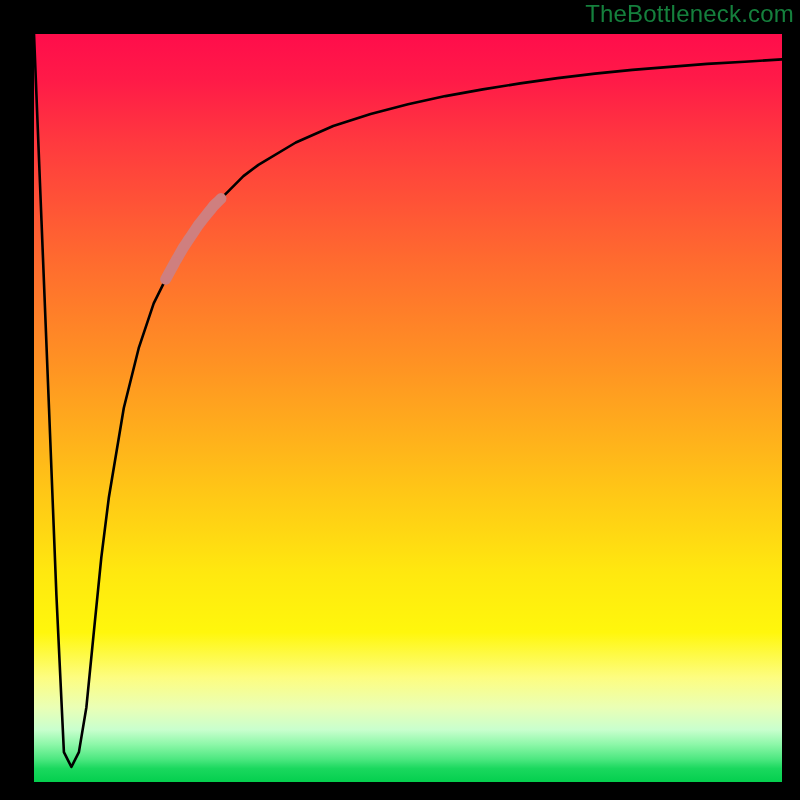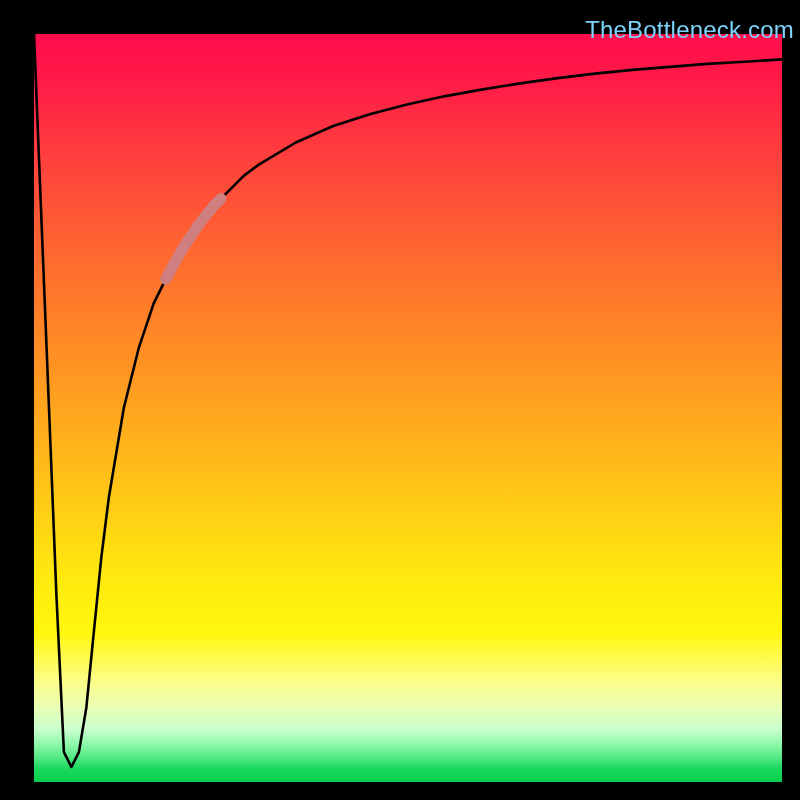--- a/index.html
+++ b/index.html
@@ -12,23 +12,23 @@
     font-family: Arial, Helvetica, sans-serif;
   }
   .frame {
     position: relative;
     width: 800px;
     height: 800px;
     background: #000;
   }
   .watermark {
     position: absolute;
-    top: 16px;
+    top: 0;
     right: 6px;
-    color: #7dd3fc;
+    color: #15803d;
     font-size: 24px;
     font-weight: 400;
     letter-spacing: 0.2px;
     z-index: 10;
   }
   .plot-area {
     position: absolute;
     left: 34px;
     top: 34px;
     width: 748px;

